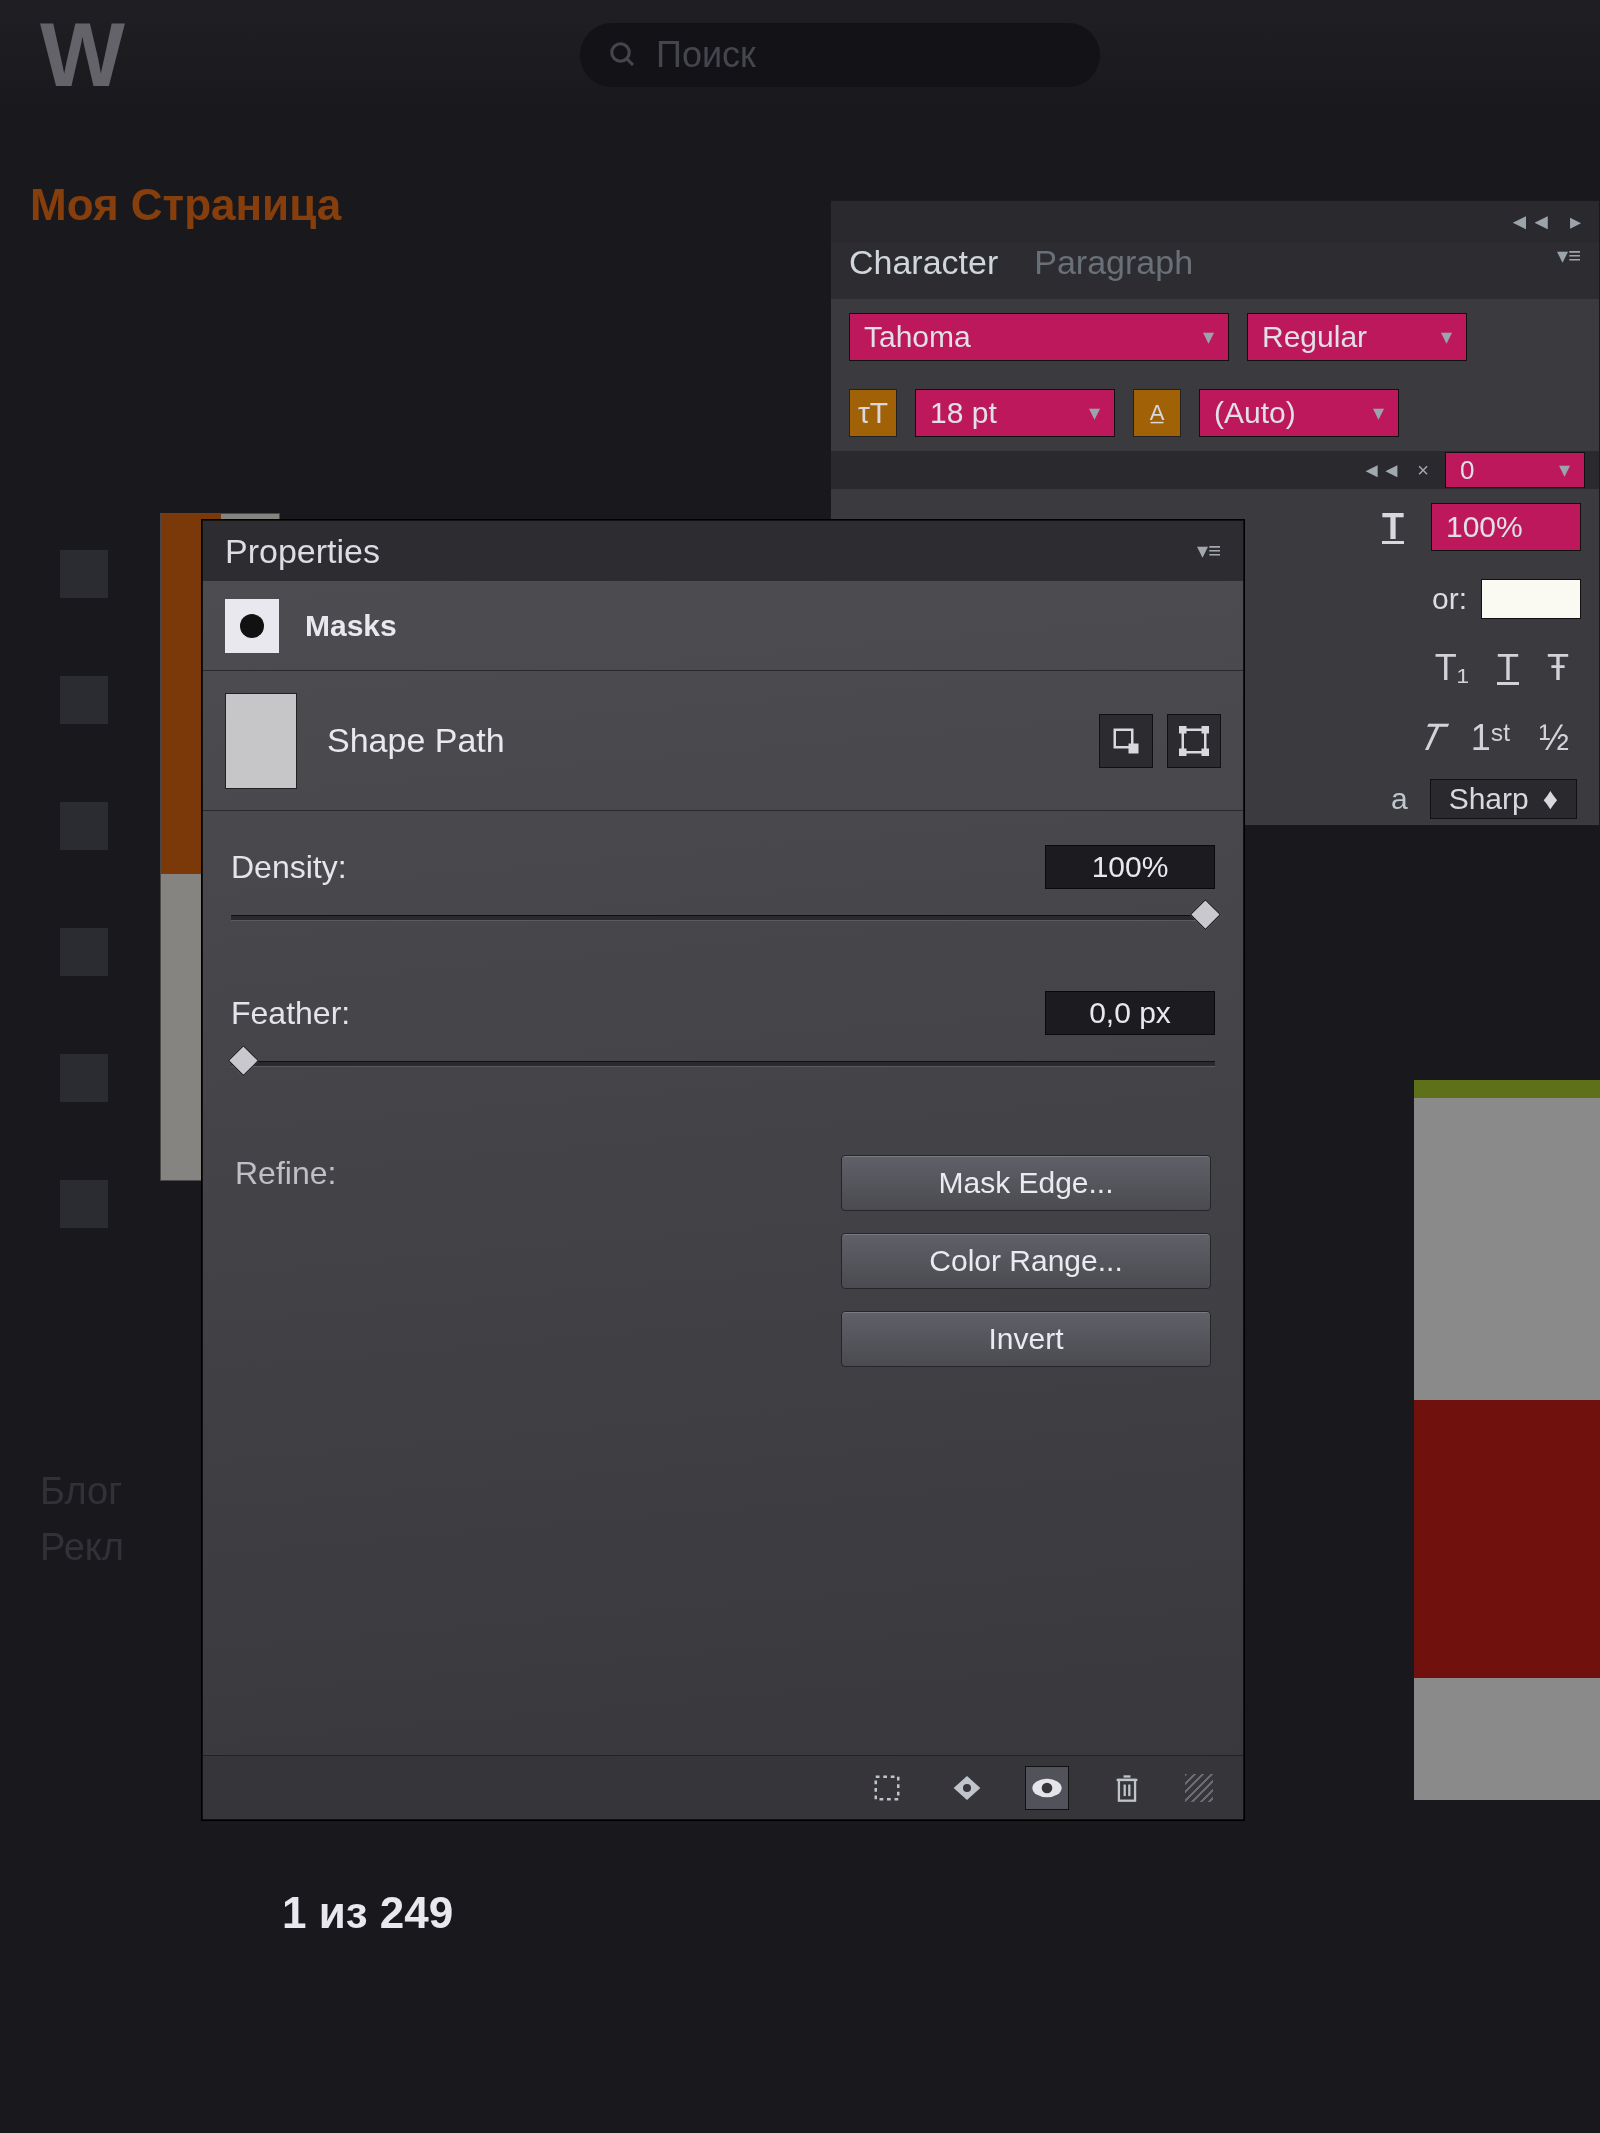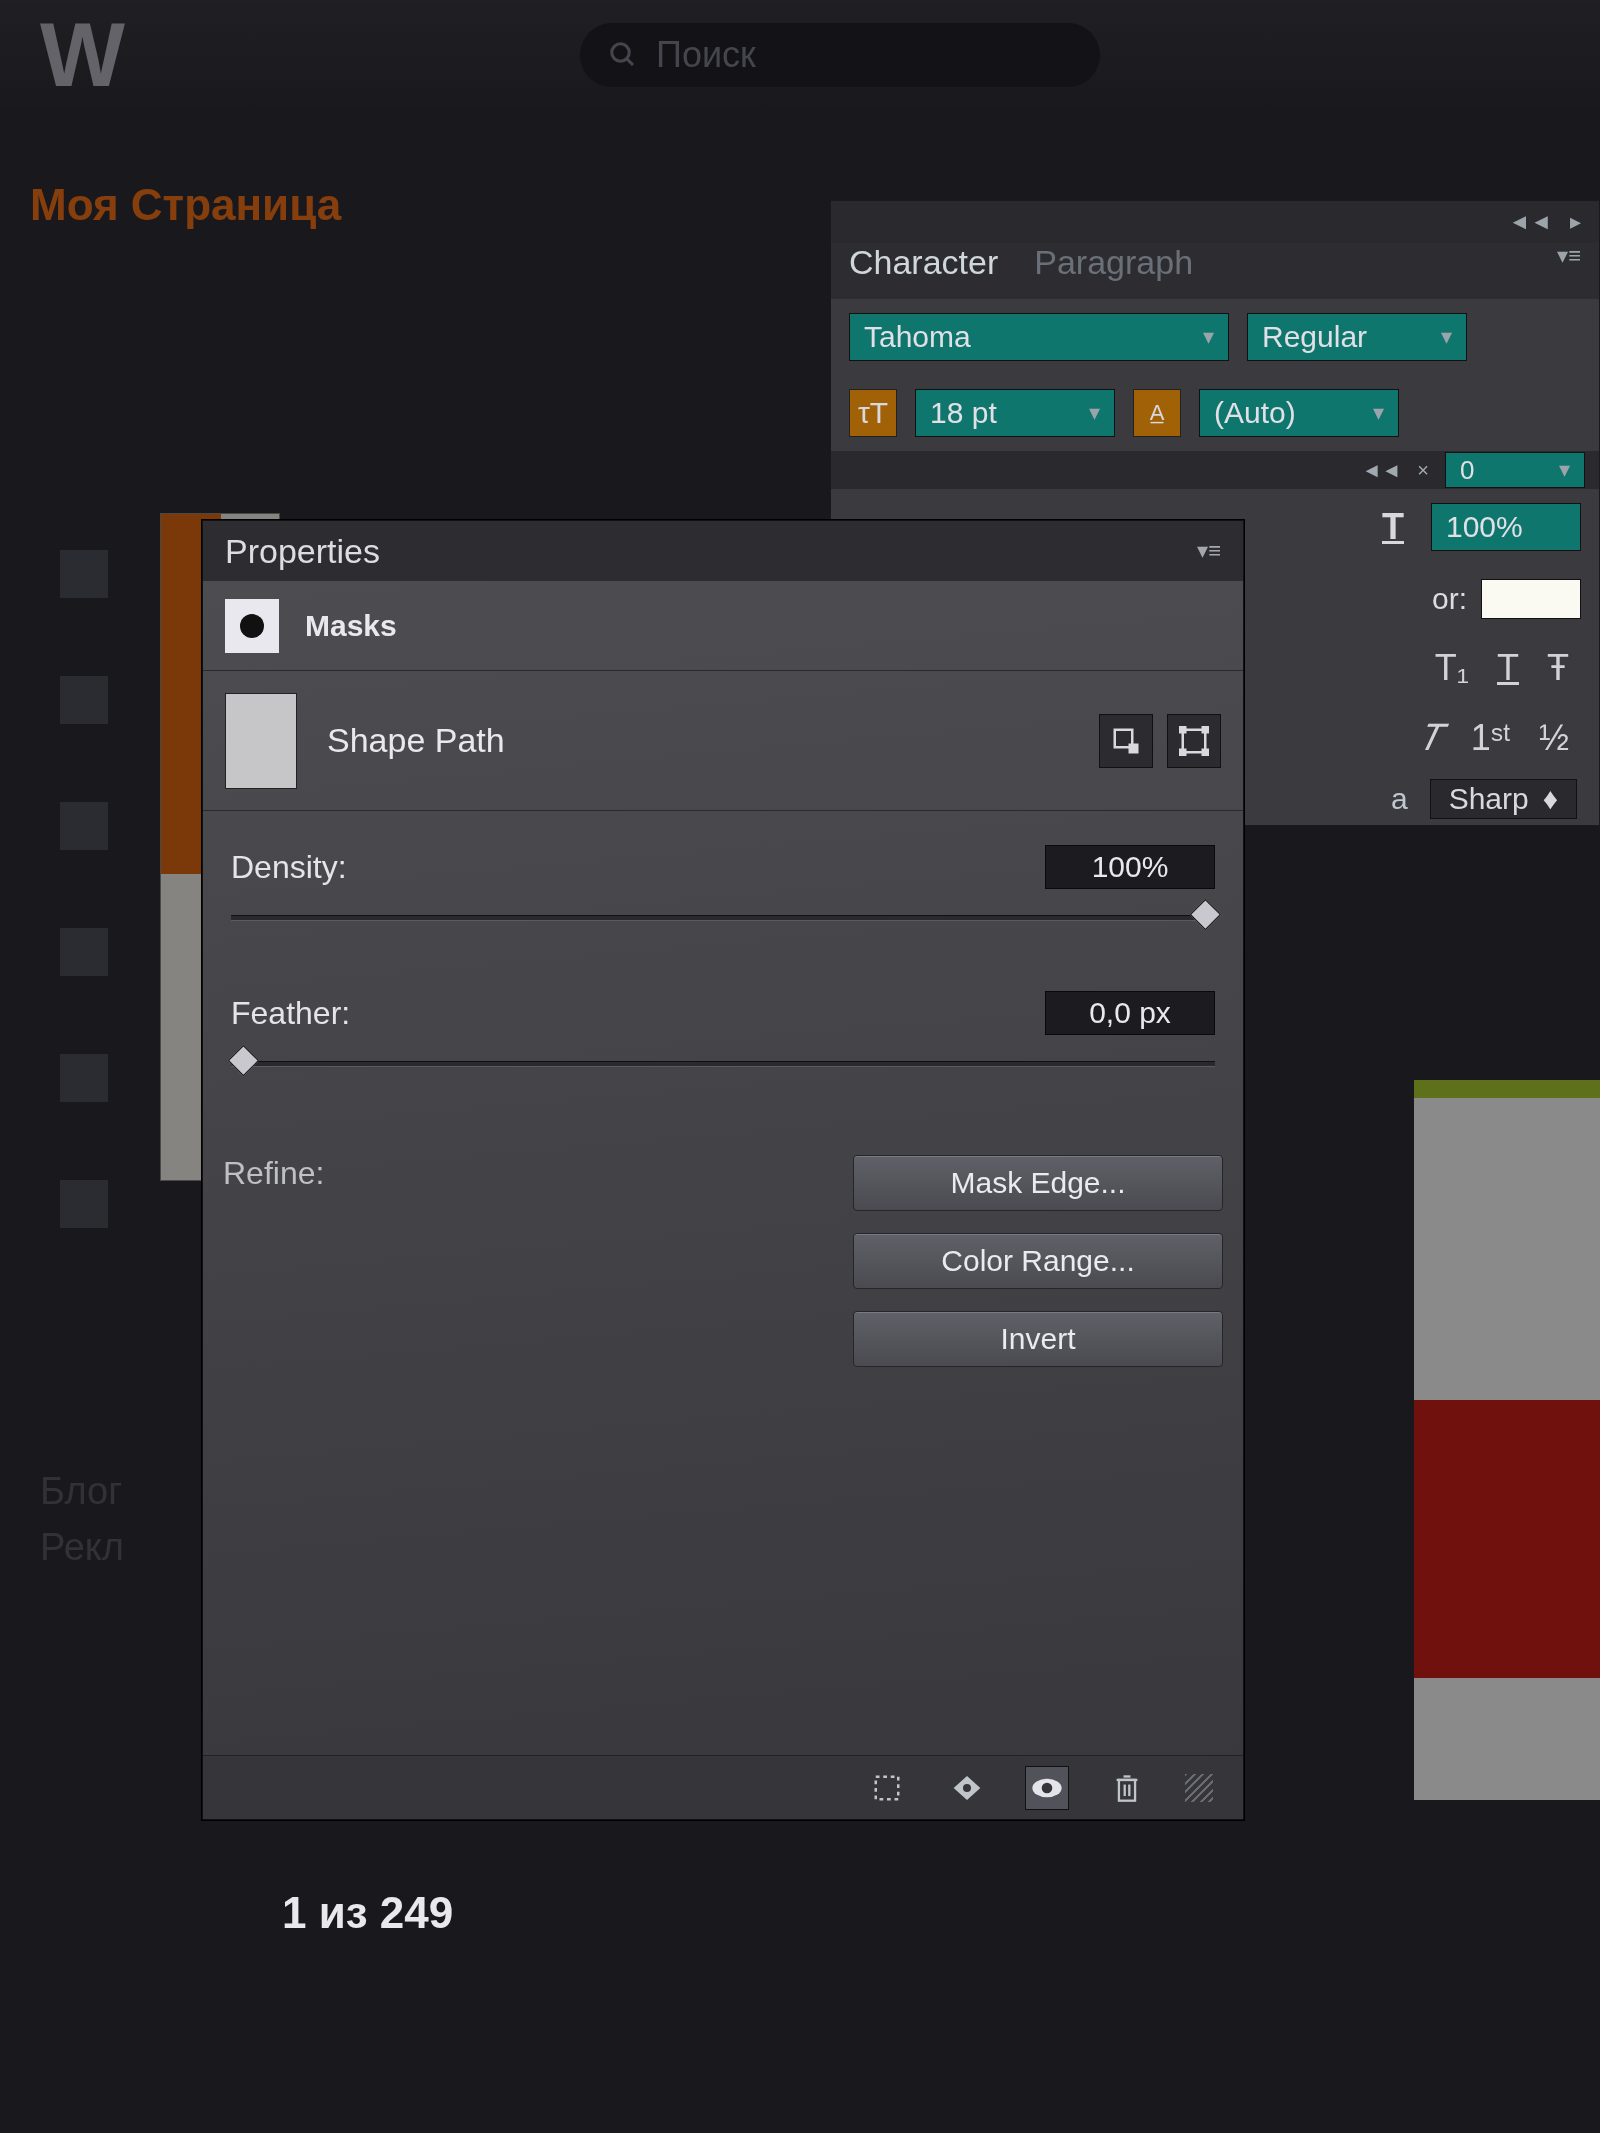--- a/index.html
+++ b/index.html
@@ -66,21 +66,21 @@
   }
   .cp-titlebar{
     height:42px; background:#2a2a2e; display:flex; align-items:center; justify-content:flex-end;
     gap:18px; padding:0 18px; color:#9ca4ab; font-size:22px;
   }
   .cp-tabs{display:flex; align-items:flex-start; height:56px; background:#2d2d31; padding:0 18px; gap:36px;}
   .cp-tab{color:#cfd6dc; font-size:34px;}
   .cp-tab.inactive{color:#6a7078;}
   .cp-row{display:flex;align-items:center;gap:18px;padding:14px 18px;}
   .cp-field{
-    flex:0 0 auto; background:#0f766e; border:1px solid #111;
+    flex:0 0 auto; background:#be185d; border:1px solid #111;
     height:48px; display:flex; align-items:center; padding:0 14px;
     color:#e0e0e6; font-size:30px; gap:10px;
   }
   .cp-field.drop::after{content:"▾"; margin-left:auto; font-size:22px; color:#9ca4ab;}
   .cp-ico{width:48px;height:48px;display:flex;align-items:center;justify-content:center;color:#d8d8de;font-size:30px;border:1px solid #222;background:#a16207;}
   .cp-swatch{width:100px;height:40px;background:#fafaf2;border:1px solid #111;}
   .cp-typebtns{display:flex;gap:28px;padding:14px 30px;color:#d2d2d8;font-size:36px;}
   .cp-aa{height:52px;display:flex;align-items:center;padding:0 22px;gap:22px;}
   .cp-aa .lbl{font-size:30px;color:#bfc8cf;}
   .cp-aa .sel{background:#2a2a2e;border:1px solid #111;height:40px;padding:0 18px;display:flex;align-items:center;gap:14px;color:#d8d8de;}
@@ -103,21 +103,21 @@
   .pp-shape .lbl{font-size:34px;}
   .pp-shape .btns{margin-left:auto;display:flex;gap:14px;}
   .pp-shape .btns span{width:54px;height:54px;background:#2b2b30;border:1px solid #111;display:flex;align-items:center;justify-content:center;color:#d8d8de;}
   .pp-slider-group{padding:34px 28px 10px;}
   .pp-slider-row{display:flex;align-items:center;justify-content:space-between;}
   .pp-slider-row .lbl{font-size:32px;color:#e4e4ea;}
   .pp-slider-row .val{width:170px;height:44px;background:#1c1c20;border:1px solid #0a0a0c;display:flex;align-items:center;justify-content:center;font-size:30px;}
   .pp-track{position:relative;height:26px;margin-top:16px;}
   .pp-track .rail{position:absolute;left:0;right:0;top:10px;height:6px;background:#2a2a2e;border-top:1px solid #111;border-bottom:1px solid #5a5a60;}
   .pp-track .knob{position:absolute;top:0;width:22px;height:22px;background:#c8c8ce;transform:rotate(45deg) translateY(-2px);border:1px solid #111;}
-  .pp-refine{display:flex;gap:40px;padding:28px 20px 0;}
+  .pp-refine{display:flex;gap:40px;padding:28px 32px 0;}
   .pp-refine .lbl{font-size:32px;color:#bfbfc6;width:180px;}
   .pp-refine .btncol{display:flex;flex-direction:column;gap:22px;flex:1;align-items:flex-end;}
   .pp-btn{
     width:370px;height:56px;
     background:linear-gradient(#606068,#4a4a50);
     border:1px solid #26262a; border-radius:4px;
     display:flex;align-items:center;justify-content:center;
     color:#eaeaf0;font-size:30px;
     box-shadow:inset 0 1px 0 #7a7a82;
   }

